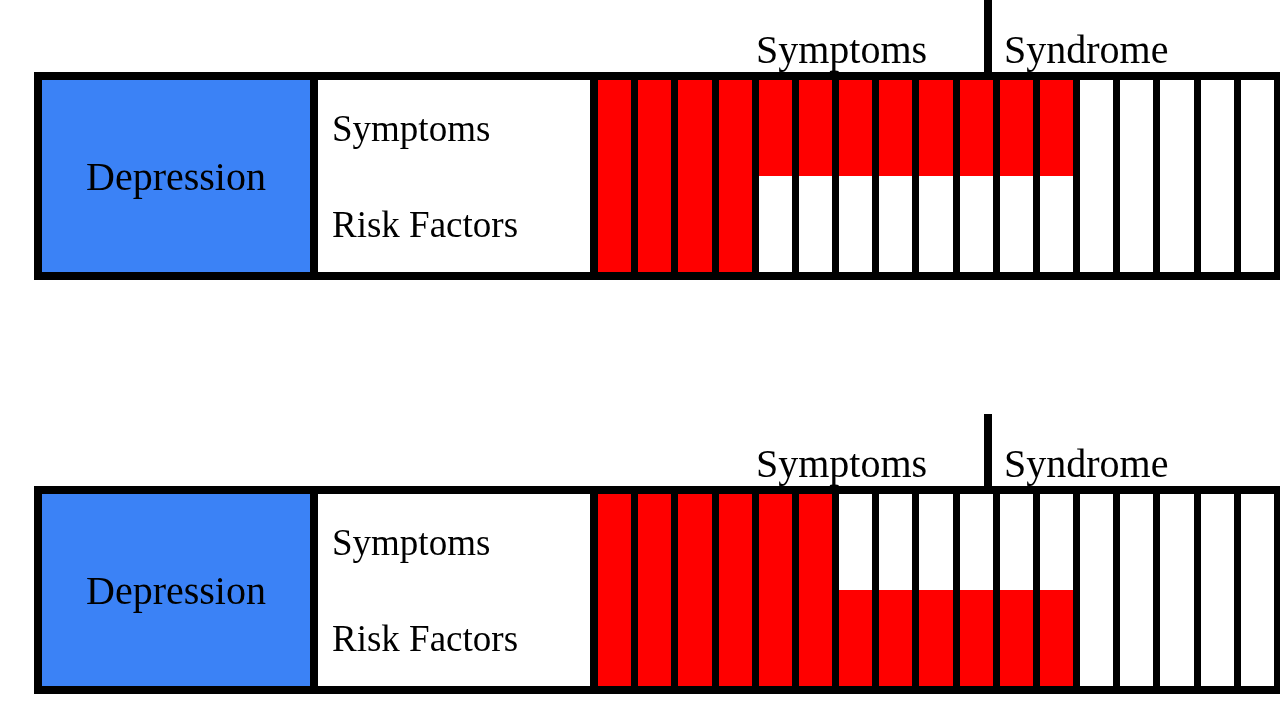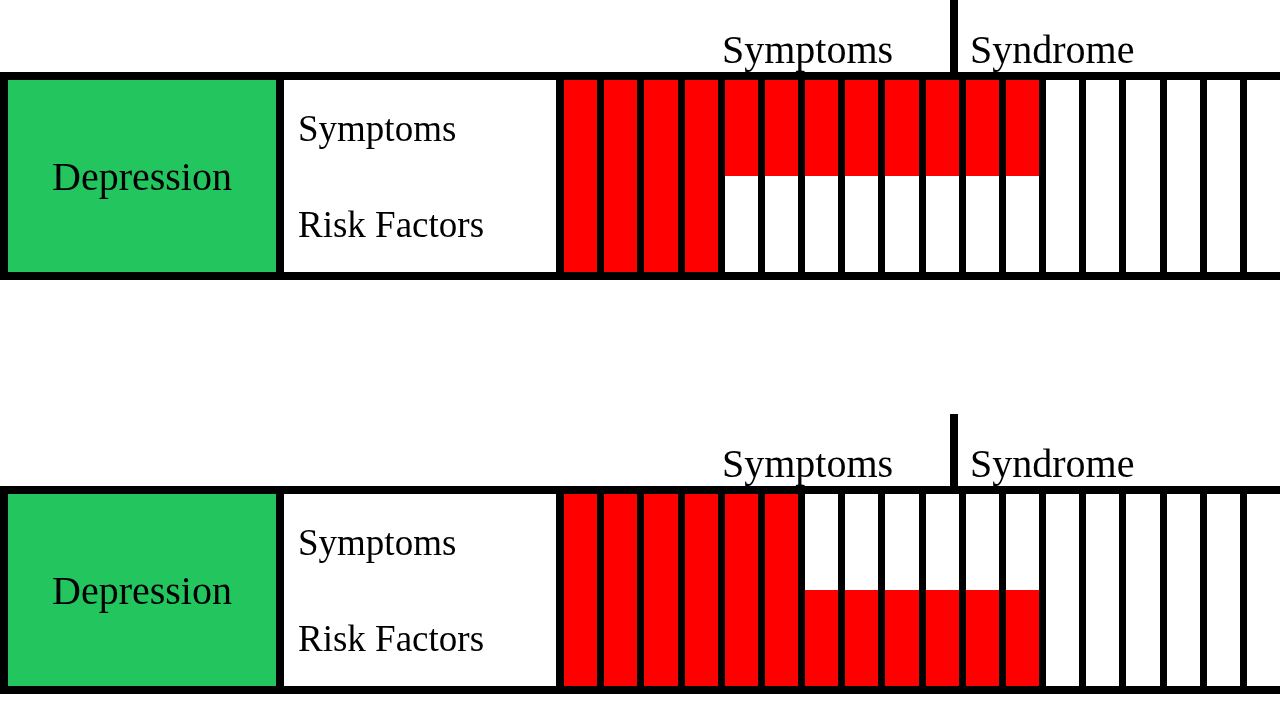--- a/index.html
+++ b/index.html
@@ -6,21 +6,21 @@
   html, body {
     margin: 0; padding: 0;
     width: 1280px; height: 704px;
     background: #ffffff;
     font-family: "Liberation Serif", "DejaVu Serif", serif;
     overflow: hidden;
   }
   .page { position: relative; width: 1280px; height: 704px; background:#fff; }
 
   
-  .panel { position: absolute; left: 0; width: 1130px; }
+  .panel { position: absolute; left: 0; width: 1130px; padding-left: 34px; }
 
   
   .hdr { position: relative; height: 72px; width: 1280px; }
   .hdr-label {
     position: absolute;
     bottom: 2px;
     font-size: 40px;
     line-height: 1;
     color: #000;
     white-space: nowrap;
@@ -37,21 +37,21 @@
   .tbl {
     position: relative;
     width: 1280px;
     background: #000;          
     padding: 8px 0 8px 8px;    
     display: flex;
     align-items: stretch;
   }
 
   .col-title {
-    background: #22c55e;
+    background: #3b82f6;
     width: 268px;
     flex: 0 0 268px;
     display: flex;
     align-items: center;
     justify-content: center;
     font-size: 40px;
     color: #000;
   }
 
   .col-rows {

